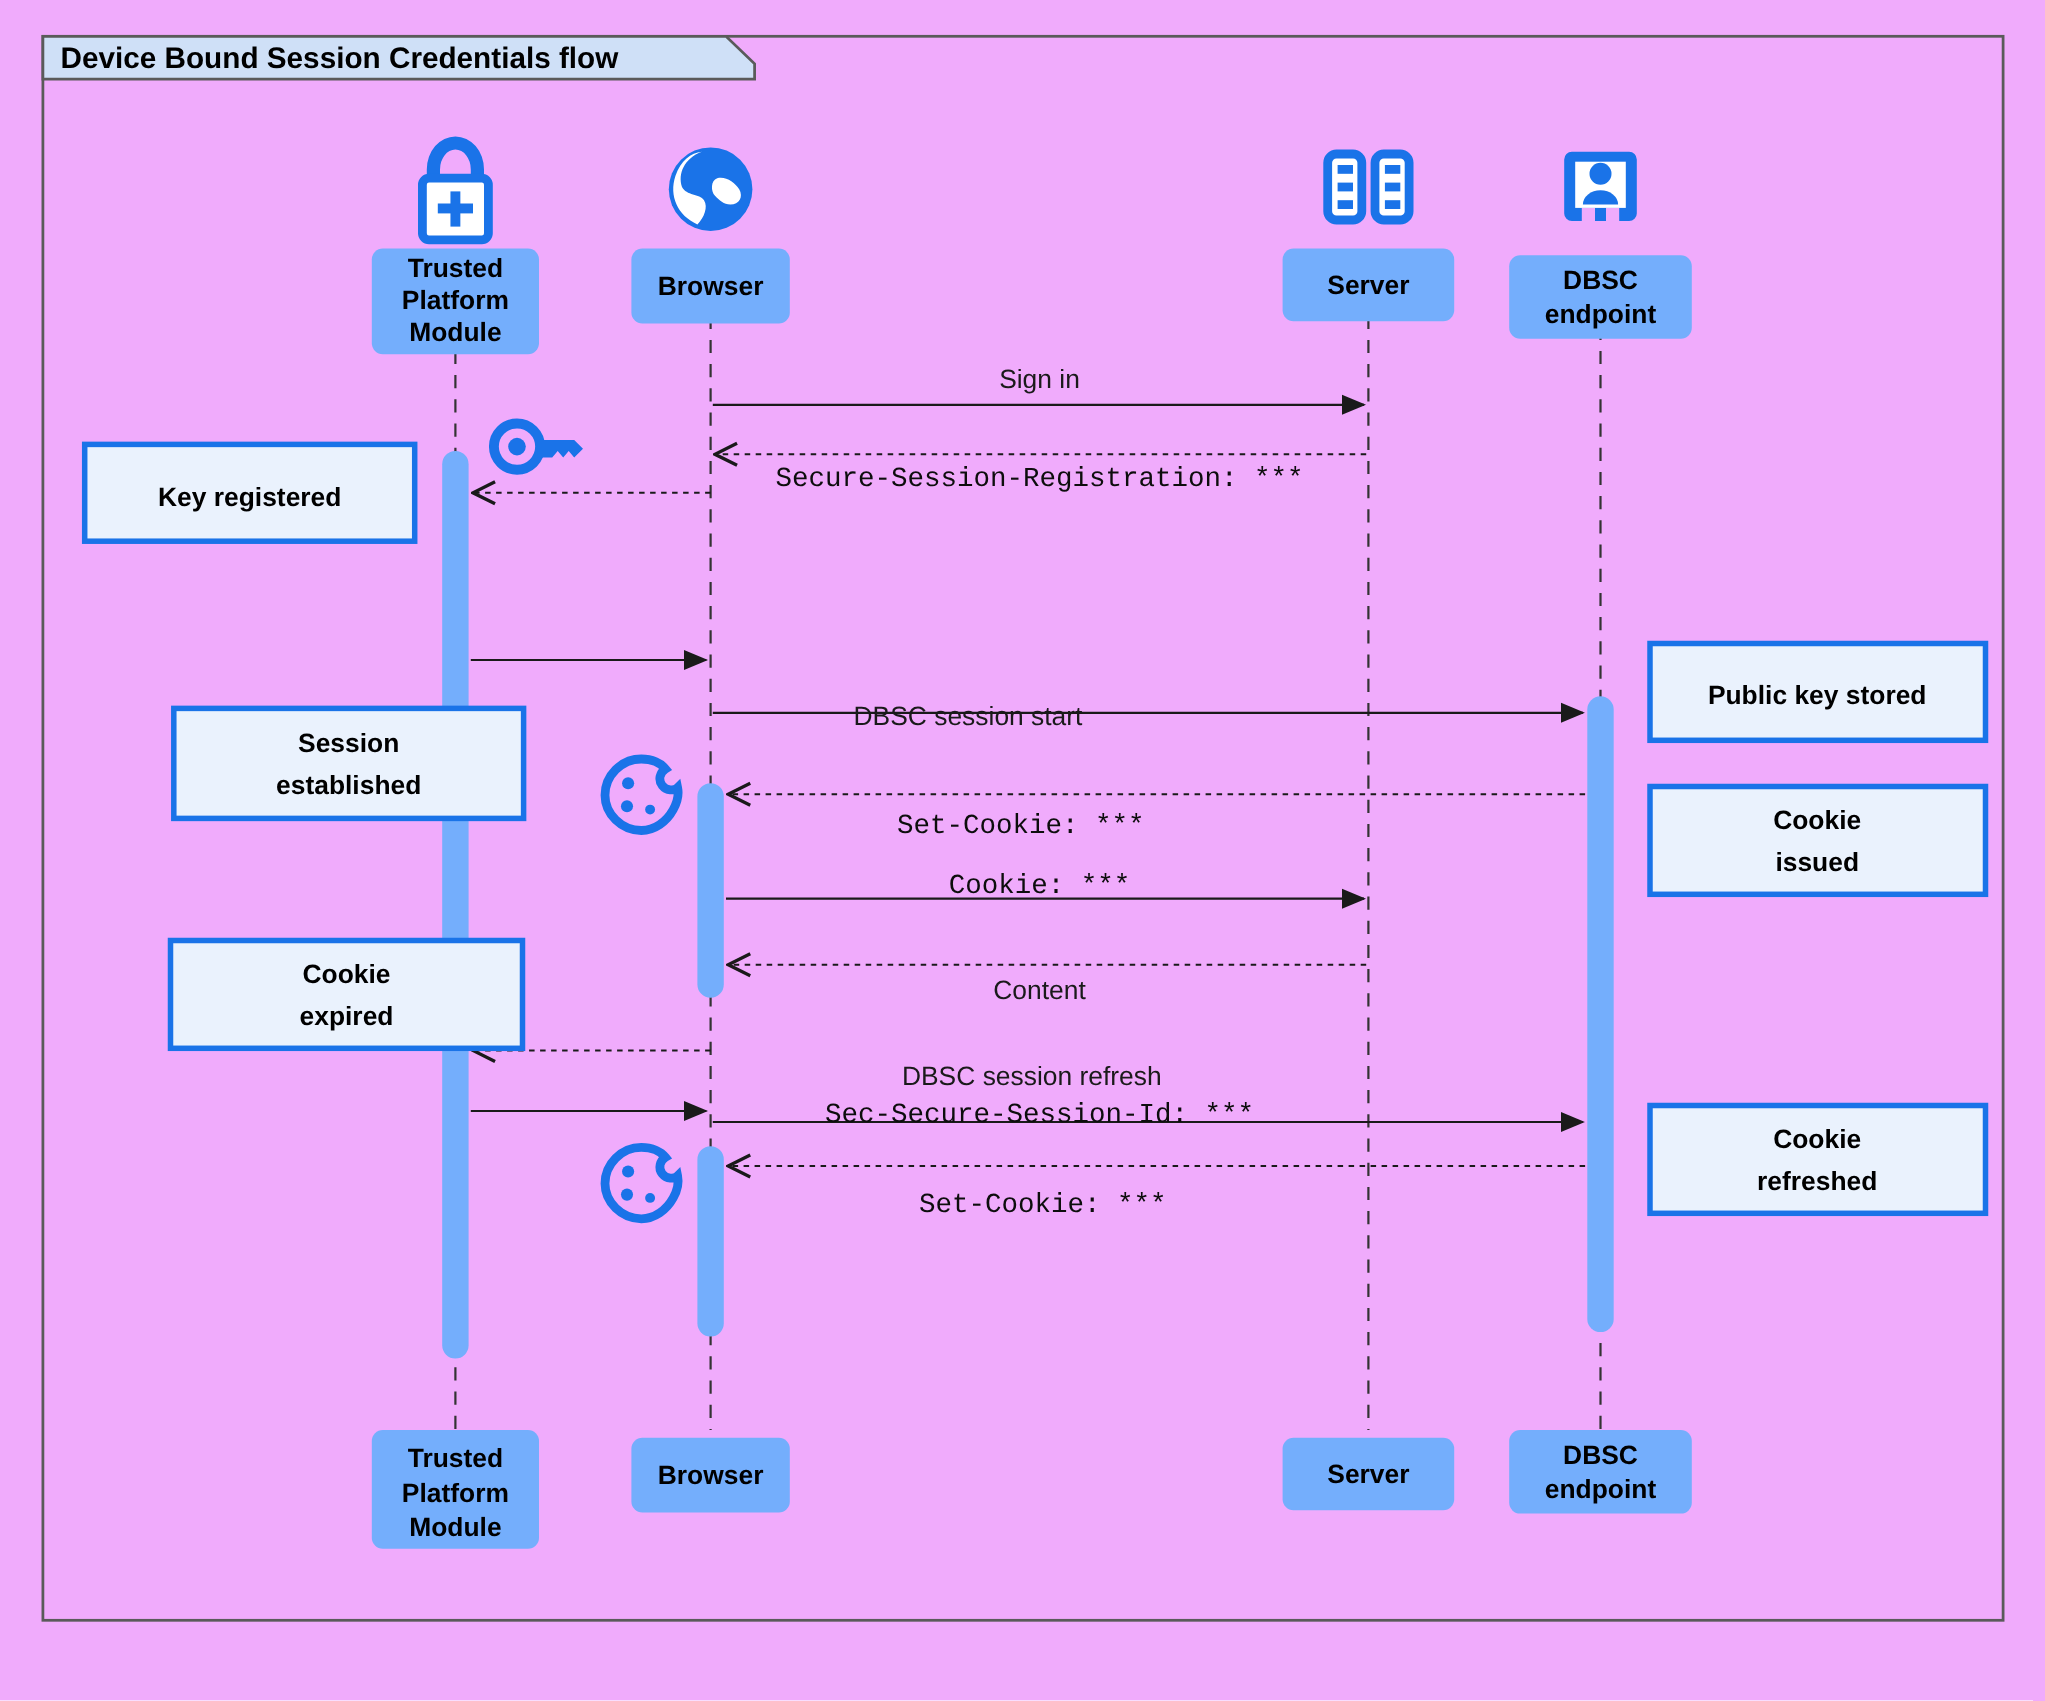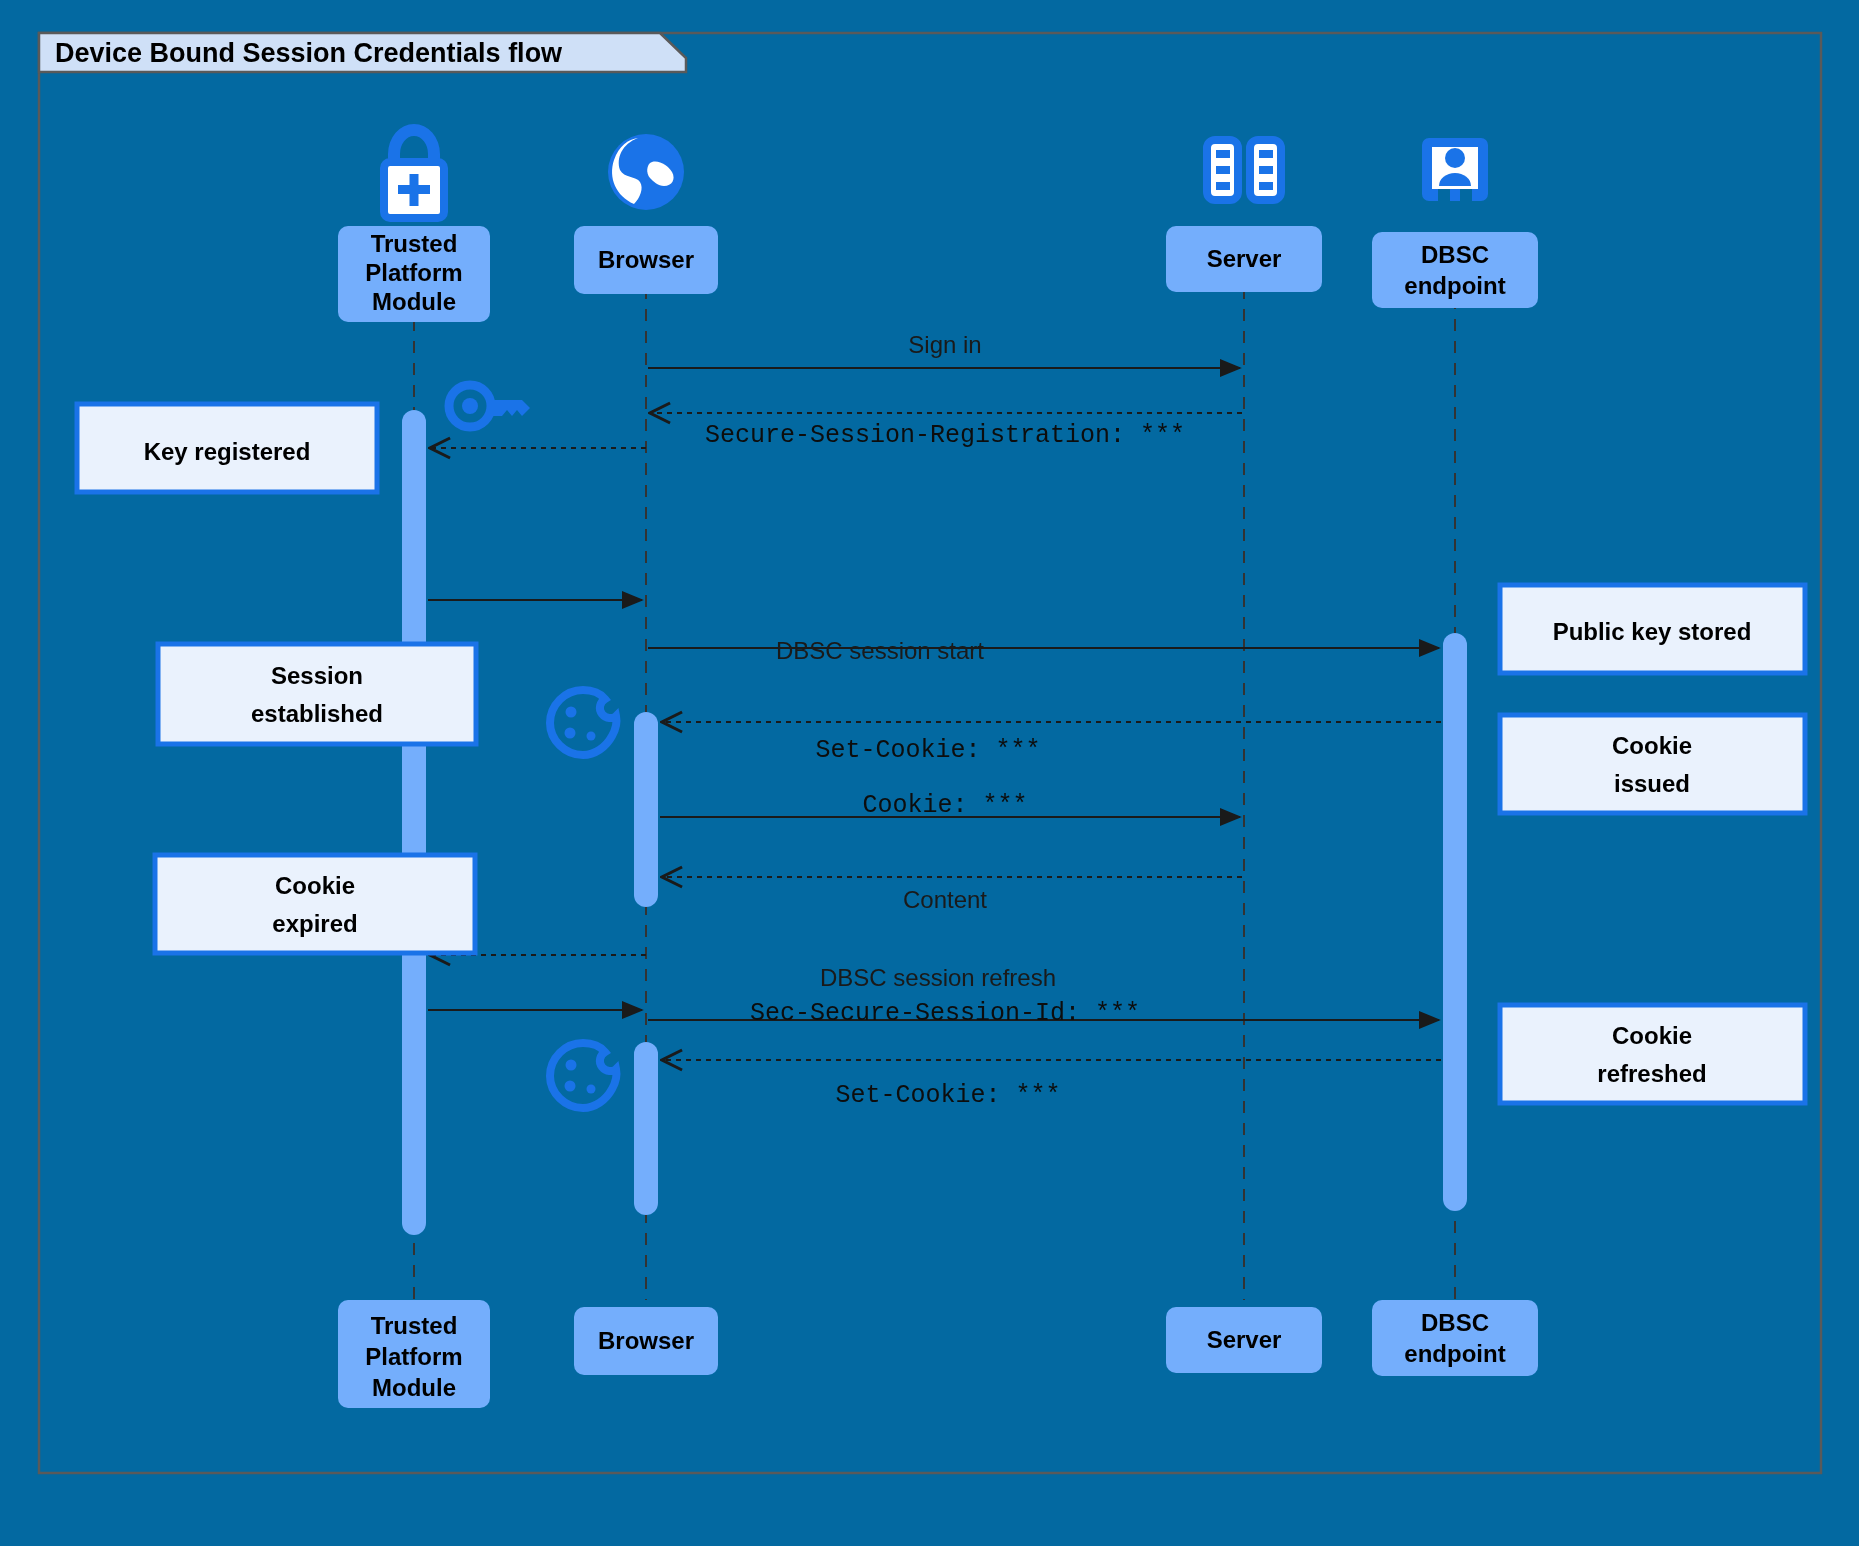--- a/index.html
+++ b/index.html
@@ -8,21 +8,21 @@
     padding: 0;
     background: #ffffff;
   }
   body {
     font-family: "Liberation Sans", sans-serif;
   }
   #diagram-root {
     position: relative;
     width: 1859px;
     height: 1546px;
-    background: #0369a1;
+    background: #f0abfc;
     overflow: hidden;
   }
   svg#diagram-svg {
     position: absolute;
     left: 0;
     top: 0;
     width: 1859px;
     height: 1546px;
   }
   .frame-title-text {

